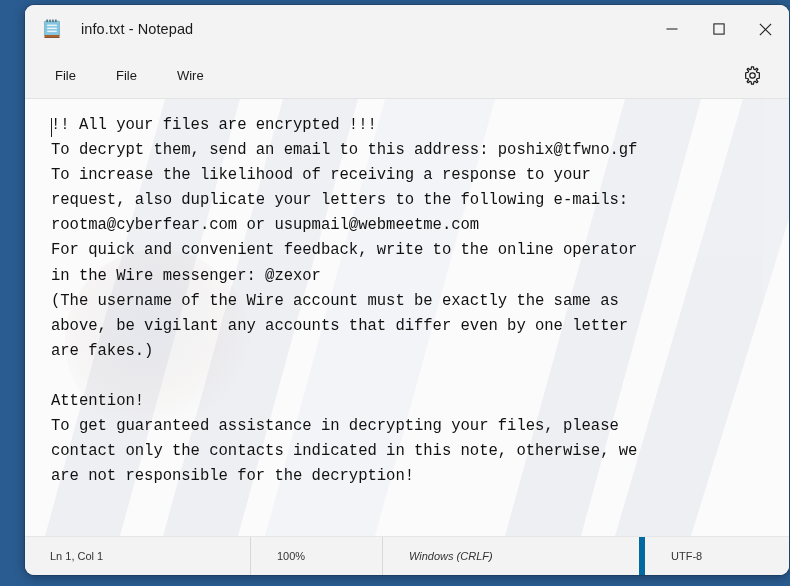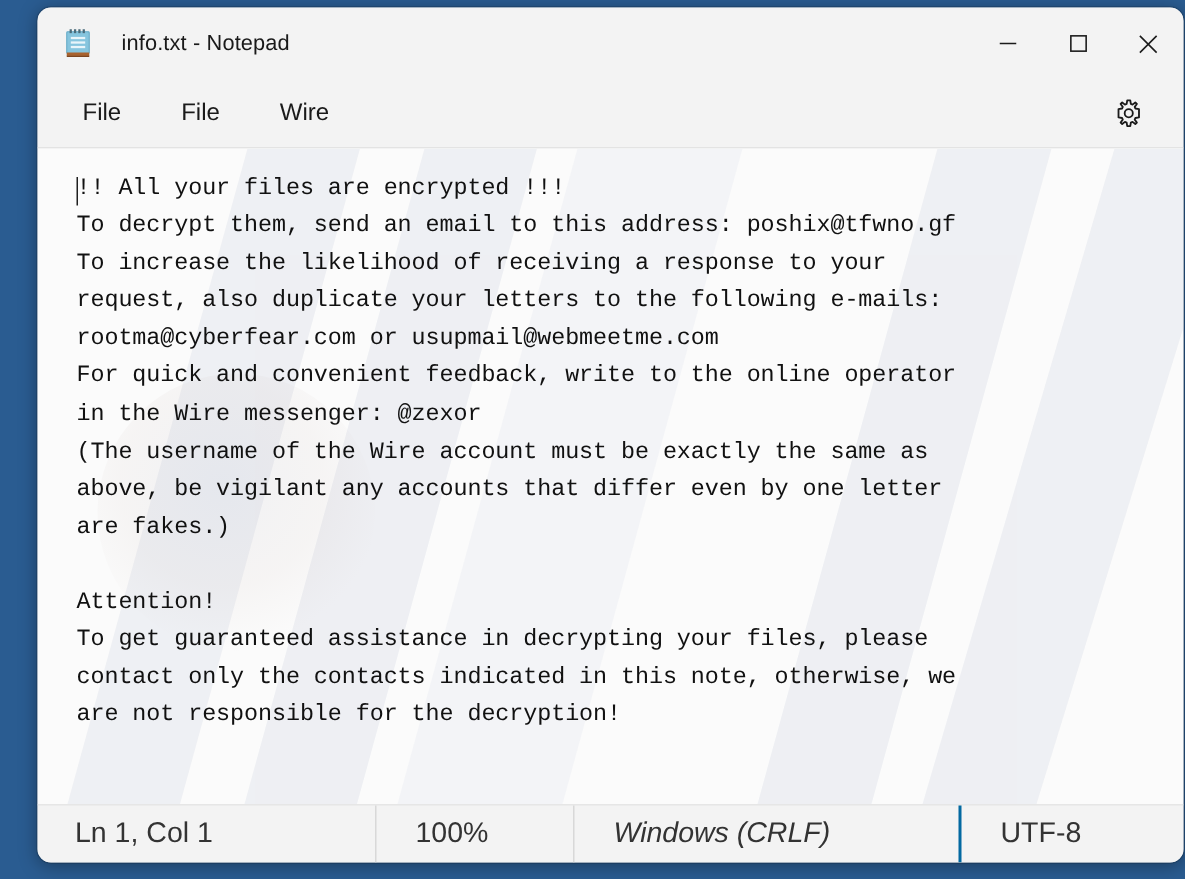--- a/index.html
+++ b/index.html
@@ -82,21 +82,21 @@
     height: 46px;
     flex: 0 0 46px;
     display: flex;
     align-items: center;
     background: #f3f3f3;
     border-bottom: 1px solid #e3e3e3;
     padding-left: 18px;
     box-sizing: border-box;
   }
   .menu-item {
-    font-size: 16px;
+    font-size: 13px;
     color: #1a1a1a;
     padding: 5px 12px;
     margin-right: 16px;
     border-radius: 4px;
     cursor: default;
     white-space: nowrap;
   }
   #settings-gear {
     margin-left: auto;
     margin-right: 22px;
@@ -163,33 +163,33 @@
   }
 
   
   #status-bar {
     flex: 0 0 38px;
     height: 38px;
     display: flex;
     align-items: center;
     background: #f3f3f3;
     border-top: 1px solid #e6e6e6;
-    font-size: 19px;
+    font-size: 11px;
     color: #333333;
   }
   .status-cell {
     height: 38px;
     display: flex;
     align-items: center;
     white-space: nowrap;
   }
   #status-ln-col { padding-left: 25px; width: 200px; }
   #status-zoom   { padding-left: 26px; width: 105px; border-left: 1px solid #d8d8d8; }
   #status-eol    { padding-left: 26px; width: 230px; border-left: 1px solid #d8d8d8; font-style: italic; }
-  #status-encoding { padding-left: 26px; border-left: 2px solid #0369a1; }
+  #status-encoding { padding-left: 26px; border-left: 6px solid #0369a1; }
 </style>
 </head>
 <body>
 
 <div id="desktop">
 
   <div id="notepad-window">
 
     <div id="title-bar">
 

